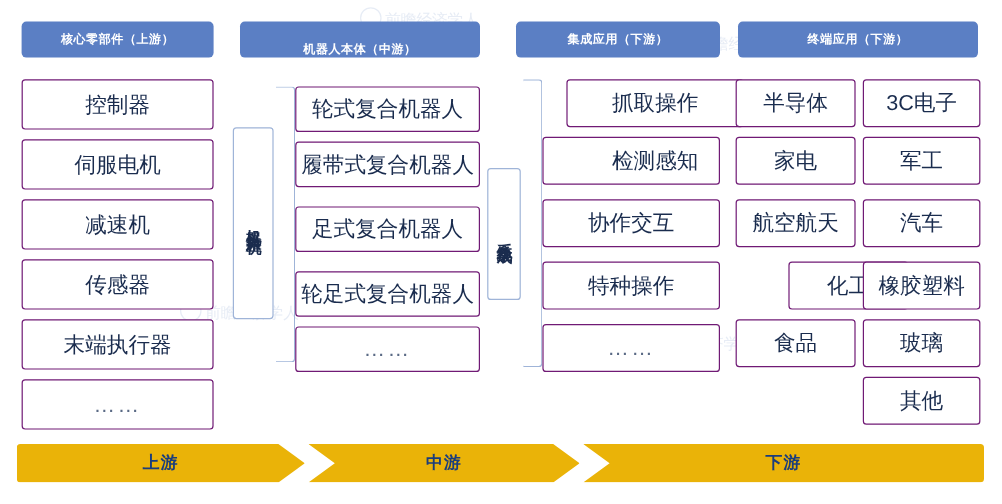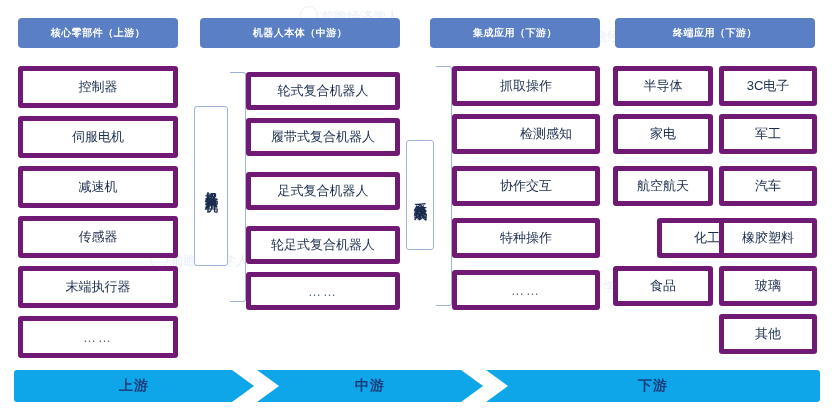--- a/index.html
+++ b/index.html
@@ -47,31 +47,31 @@
     background: #5b7fc4;
     color: #ffffff;
     font-size: 10px;
     font-weight: bold;
     display: flex;
     align-items: center;
     justify-content: center;
     letter-spacing: .5px;
   }
   .hdr.h1 { left: 18px;  top: 18px; width: 160px; }
-  .hdr.h2 { left: 200px; top: 18px; width: 200px; }
+  .hdr.h2 { left: 200px; top: 18px; width: 200px; align-items: flex-end; }
   .hdr.h3 { left: 430px; top: 18px; width: 170px; }
   .hdr.h4 { left: 615px; top: 18px; width: 200px; }
 
   
   .box {
     position: absolute;
-    border: 5px solid #701a75;
+    border: 1px solid #701a75;
     border-radius: 3px;
     background: #ffffff;
-    font-size: 13px;
+    font-size: 18px;
     display: flex;
     align-items: center;
     justify-content: center;
     box-sizing: border-box;
     color: #1a2c4e;
   }
   .box.dots { color: #5a6a85; letter-spacing: 2px; }
 
   
   .vbox {
@@ -105,21 +105,21 @@
     position: absolute;
     left: 14px;
     top: 370px;
     width: 806px;
     height: 32px;
   }
   .chev {
     position: absolute;
     top: 0;
     height: 32px;
-    background: #0ea5e9;
+    background: #eab308;
     color: #1a3d7c;
     font-weight: bold;
     font-size: 14px;
     display: flex;
     align-items: center;
     justify-content: center;
     letter-spacing: 1px;
   }
   .chev.c1 {
     left: 0; width: 240px;
@@ -199,21 +199,21 @@
   <div class="box dots" style="left:246px; top:272px; width:154px; height:38px;">
       <span>……</span>
     </div>
 
   <div class="vbox" style="left:406px; top:140px; width:28px; height:110px;">
       <span>系统集成</span>
     </div>
 
   <div class="bracket" style="left:436px; top:66px; width:16px; height:240px;"></div>
 
-  <div class="box" style="left:452px; top:66px;  width:148px; height:40px;">
+  <div class="box" style="left:472px; top:66px;  width:148px; height:40px;">
       <span>抓取操作</span>
     </div>
   <div class="box" style="left:452px; top:114px; width:148px; height:40px;padding-left:40px;">
       <span>检测感知</span>
     </div>
   <div class="box" style="left:452px; top:166px; width:148px; height:40px;">
       <span>协作交互</span>
     </div>
   <div class="box" style="left:452px; top:218px; width:148px; height:40px;">
       <span>特种操作</span>

